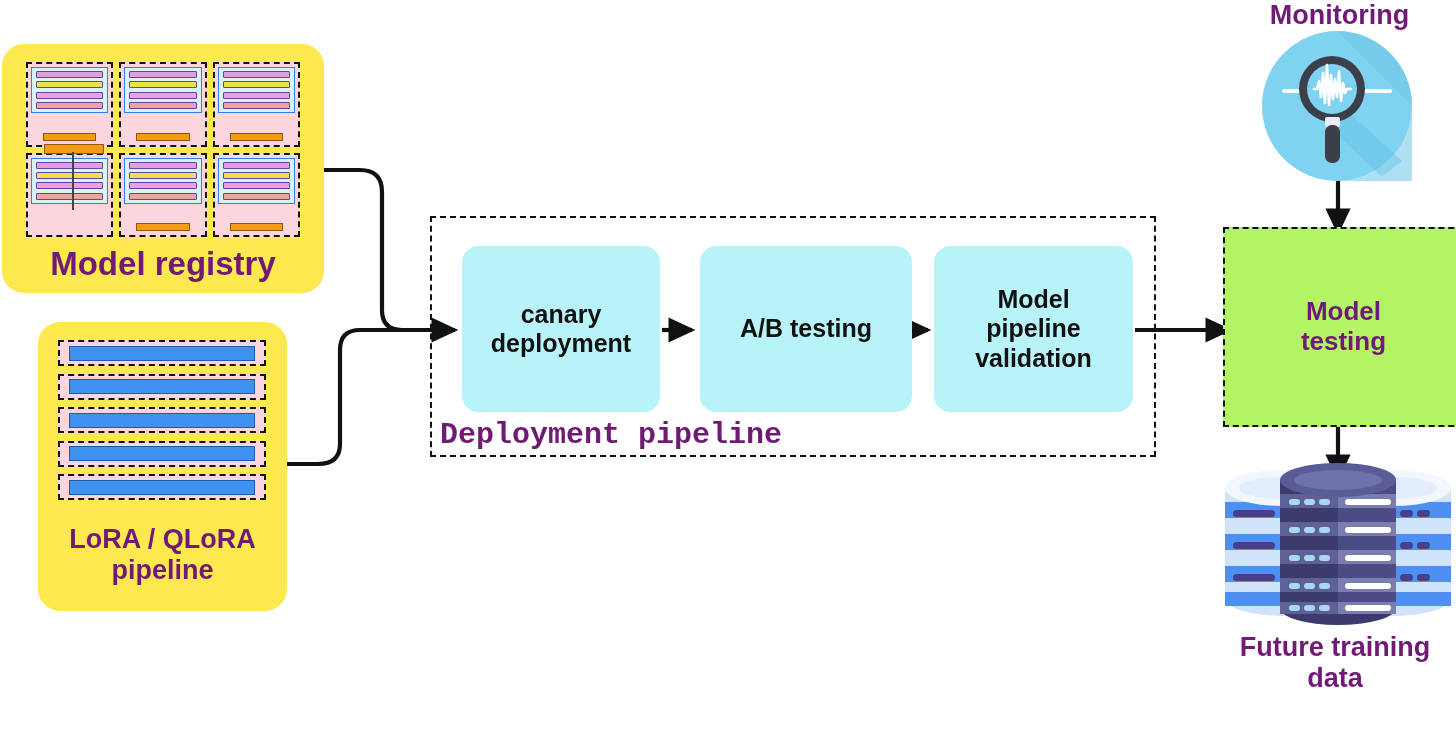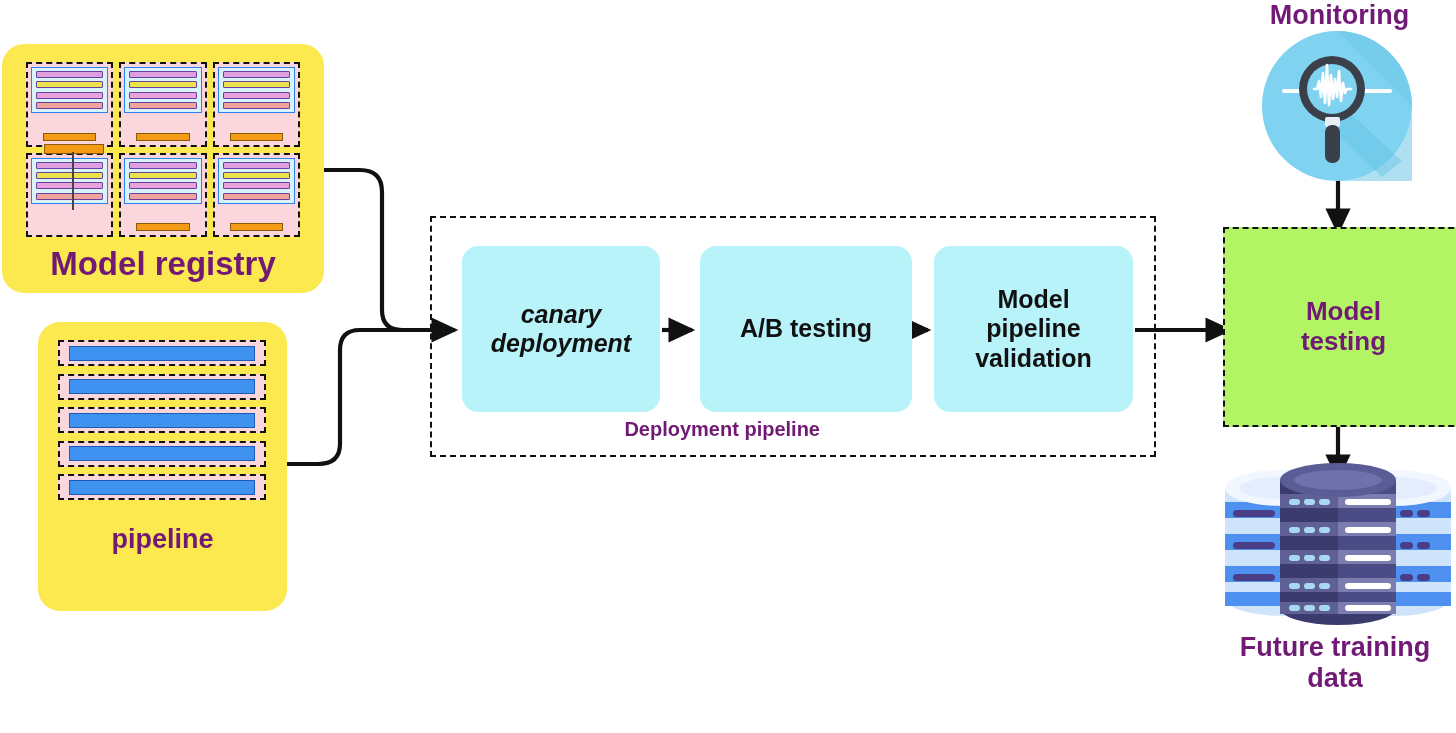--- a/index.html
+++ b/index.html
@@ -46,24 +46,24 @@
   .lora-row{height:26px;background:#fbd7dd;border:2.5px dashed #111;
       box-sizing:border-box;display:flex;align-items:center;padding:0 9px;}
   .lora-bar{flex:1;height:13px;background:#3f92ef;border:1.2px solid #1b5bb5;}
 
   
   #pipeline-box{left:430px;top:216px;width:726px;height:241px;
       border:2.5px dashed #111;box-sizing:border-box;}
   .stage-box{background:#b9f3fa;border-radius:16px;display:flex;align-items:center;
       justify-content:center;text-align:center;font-weight:bold;color:#111;
       font-size:25px;line-height:1.18;}
-  #stage-canary{left:462px;top:246px;width:198px;height:166px;font-style:italic;}
+  #stage-canary{left:462px;top:246px;width:198px;height:166px;}
   #stage-ab{left:700px;top:246px;width:212px;height:166px;}
   #stage-quality{left:934px;top:246px;width:199px;height:166px;}
-  #pipeline-label{left:440px;top:418px;width:380px;font-size:20px;text-align:right;}
+  #pipeline-label{left:440px;top:418px;width:380px;font-size:30px;text-align:left;font-family:Liberation Mono, monospace;}
 
   
   #model-serving-box{left:1223px;top:227px;width:241px;height:200px;
       background:#b3f465;border:2.5px dashed #111;box-sizing:border-box;
       display:flex;align-items:center;justify-content:center;}
   #model-serving-label{font-size:26px;}
 
   
   #monitoring-label{left:1232px;top:0px;width:215px;font-size:27px;}
   #monitoring-icon{left:1262px;top:31px;width:150px;height:150px;}
@@ -180,20 +180,21 @@
       </div>
     <div class="lora-row">
       <div class="lora-bar"></div>
       </div>
     <div class="lora-row">
       <div class="lora-bar"></div>
       </div>
   </div>
 
   <div class="abs lbl" id="lora-registry-label">
+    <div>LoRA / QLoRA</div>
     <div>pipeline</div>
   </div>
 
   <div class="abs" id="pipeline-box"></div>
 
   <div class="abs stage-box" id="stage-canary">
     <div>
       <div>canary</div>
       <div>deployment</div>
     </div>

